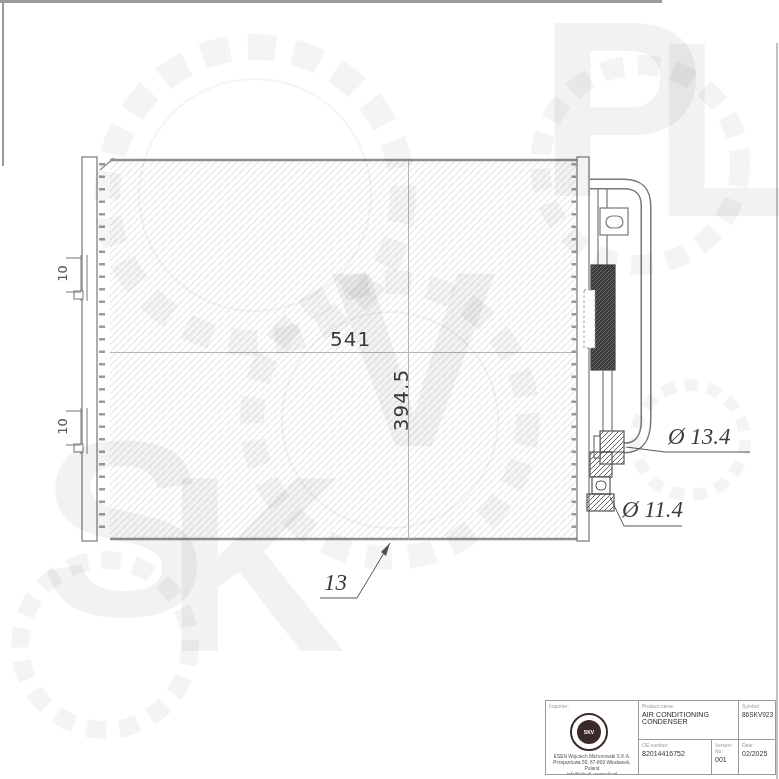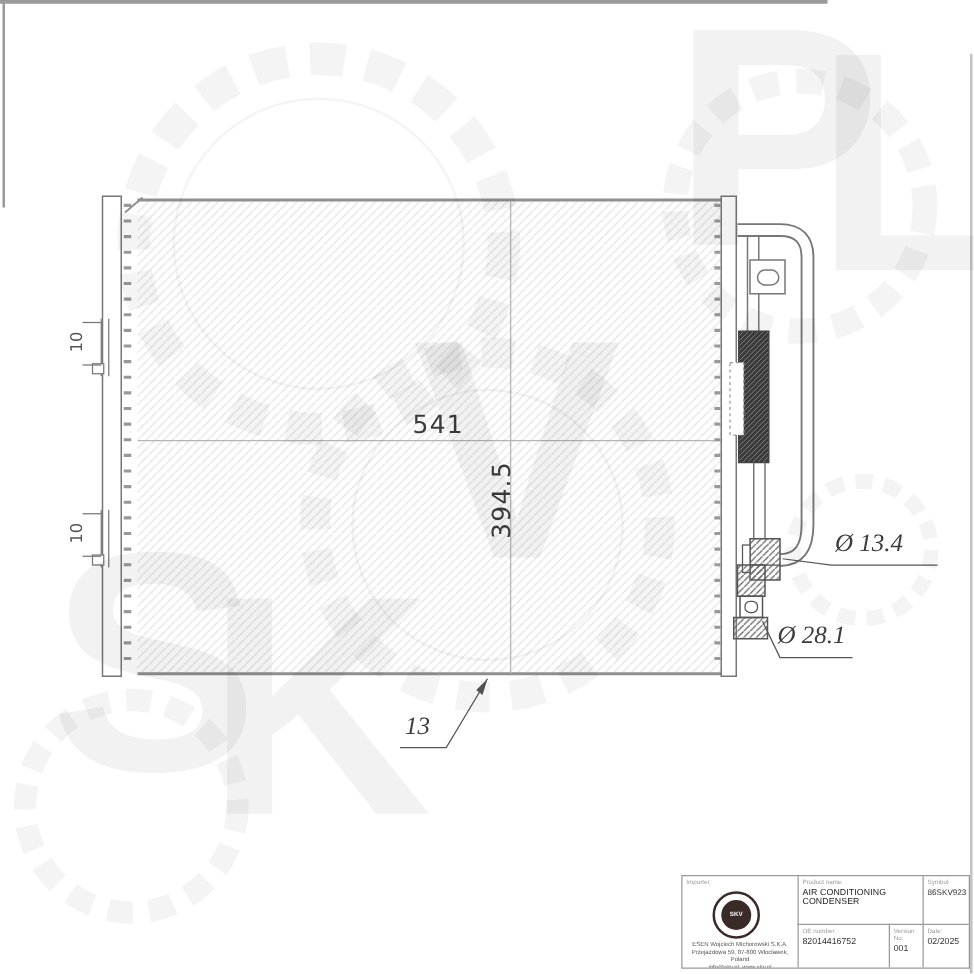--- a/index.html
+++ b/index.html
@@ -11,21 +11,21 @@
   .b-right{position:absolute;left:776px;top:43px;width:2px;height:736px;background:#c2c2c2;}
 
   svg{position:absolute;left:0;top:0;}
   .drawing-svg{z-index:2;}
   .watermark{position:absolute;left:0;top:0;width:779px;height:779px;z-index:5;pointer-events:none;}
   .wm-letter{position:absolute;font-weight:bold;font-size:250px;line-height:1;
              color:rgba(0,0,0,0.05);font-family:"Liberation Sans",sans-serif;}
 
   .label{position:absolute;color:#3c3c3c;z-index:4;white-space:nowrap;text-align:center;}
   .dim-sans{font-family:"DejaVu Sans",sans-serif;font-size:20px;letter-spacing:1px;}
-  .dim-ital{font-family:"Liberation Serif",serif;font-style:italic;font-size:20px;}
+  .dim-ital{font-family:"Liberation Serif",serif;font-style:italic;font-size:23px;}
   .rot{transform:rotate(-90deg);transform-origin:center center;}
   .bracket-num{font-family:"DejaVu Sans",sans-serif;font-size:13px;color:#555;}
 
   
   .tb{position:absolute;left:545px;top:700px;width:231px;height:75px;border:1px solid #9a9a9a;
       box-sizing:border-box;z-index:6;background:#fff;}
   .tb .vl,.tb .hl{position:absolute;background:#9a9a9a;}
   .tb-cell{position:absolute;overflow:hidden;}
   .tb-label{font-size:5px;color:#999;display:block;padding:2px 0 0 3px;}
   .tb-value{font-size:7px;color:#333;display:block;padding:2px 0 0 3px;}
@@ -135,21 +135,21 @@
       <polyline points="626,447 665,452 750,452"></polyline>
       <polyline points="610,497 624,526 682,526"></polyline>
       <polyline points="320,598 357,598 390,543"></polyline>
       <polygon points="390,543 386,556 381,552" fill="#555" stroke="none"></polygon>
     </g>
   </svg>
 
   <div class="label dim-sans" style="left:330px;top:327px;">541</div>
   <div class="label dim-sans rot" style="left:365px;top:388px;width:72px;text-align:center;">394.5</div>
   <div class="label dim-ital" style="left:668px;top:424px;">Ø 13.4</div>
-  <div class="label dim-ital" style="left:622px;top:497px;">Ø 28.1</div>
+  <div class="label dim-ital" style="left:622px;top:497px;">Ø 11.4</div>
   <div class="label dim-ital" style="left:324px;top:570px;">13</div>
   <div class="label bracket-num rot" style="left:48px;top:266px;width:28px;text-align:center;">10</div>
   <div class="label bracket-num rot" style="left:48px;top:419px;width:28px;text-align:center;">10</div>
 
   <div class="watermark">
     <svg width="779" height="779" viewBox="0 0 779 779">
       <g fill="none" stroke="rgba(0,0,0,0.045)">
         <circle cx="255" cy="195" r="148" stroke-width="26" stroke-dasharray="28 18"></circle>
         <circle cx="255" cy="195" r="116" stroke-width="2"></circle>
         <circle cx="390" cy="420" r="138" stroke-width="24" stroke-dasharray="26 17"></circle>

